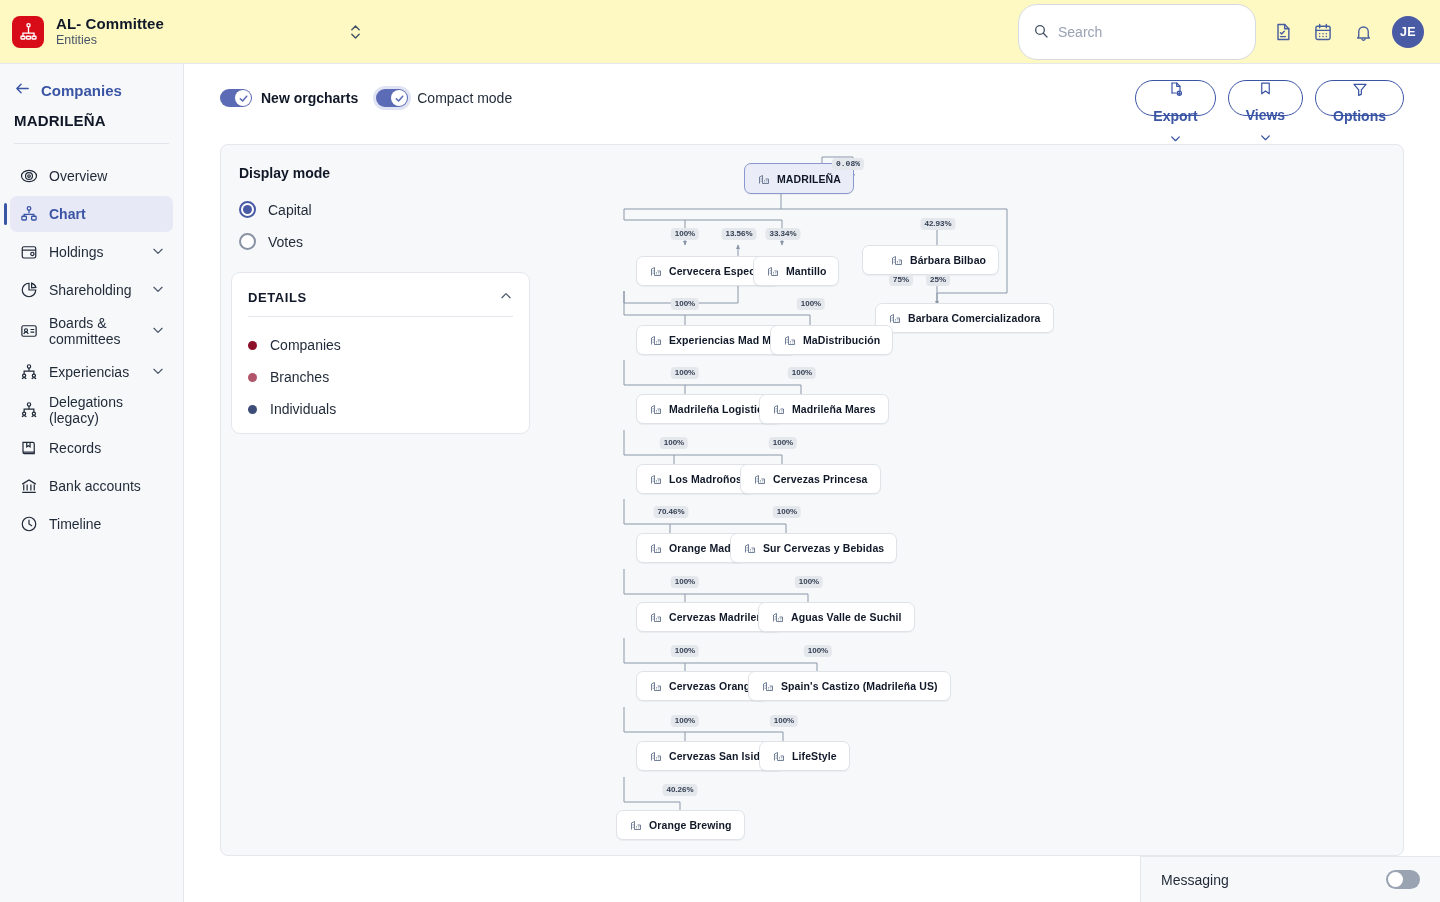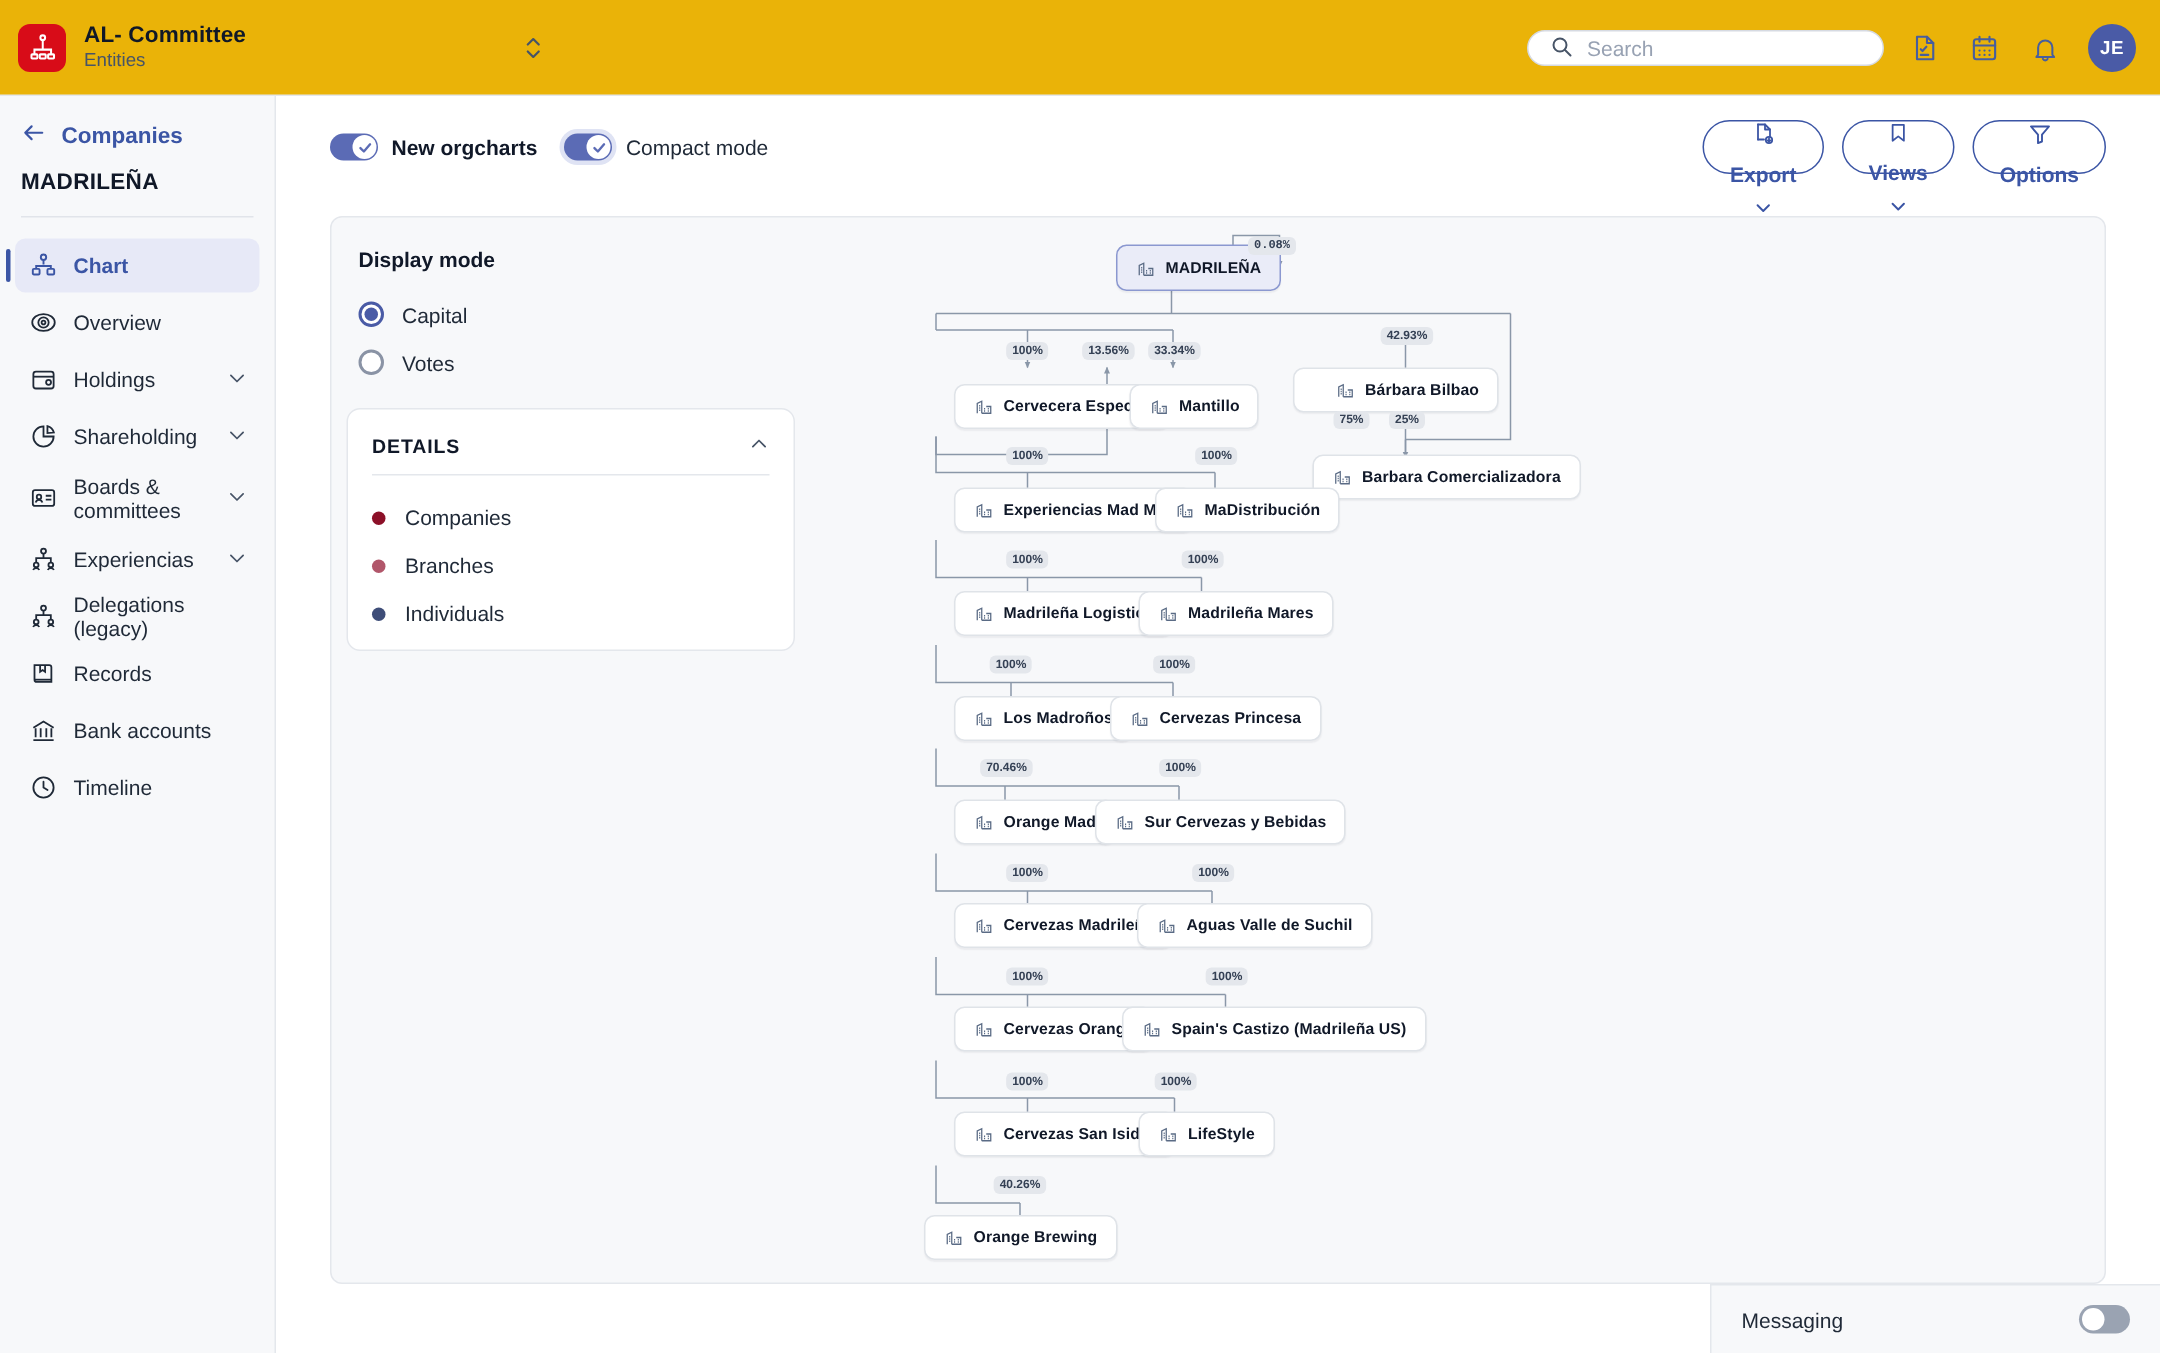--- a/index.html
+++ b/index.html
@@ -9,40 +9,40 @@
     background: #ffffff;
     color: #1f2937;
     font-size: 14px;
     -webkit-font-smoothing: antialiased;
   }
   .app { position: relative; width: 1440px; height: 902px; }
 
   
   .topbar {
     position: absolute; top: 0; left: 0; width: 1440px; height: 64px;
-    background: #eab308; border-bottom: 1px solid #e4e7ec;
+    background: #fef9c3; border-bottom: 1px solid #e4e7ec;
     display: flex; align-items: center;
   }
   .brand { display: flex; align-items: center; gap: 12px; padding-left: 12px; width: 340px; }
   .brand-logo {
     width: 32px; height: 32px; border-radius: 8px; background: #d80c18;
     display: flex; align-items: center; justify-content: center; flex: none;
   }
   .brand-txt { line-height: 1.15; }
   .brand-title { font-size: 15px; font-weight: 700; color: #101828; letter-spacing: .1px; }
   .brand-sub { font-size: 12.5px; color: #475467; margin-top: 1px; }
   .updown { margin-left: 4px; color: #475467; display:flex; flex-direction:column; align-items:center; cursor:pointer;}
   .updown svg { display:block; }
 
   .topbar-right {
     position: absolute; right: 16px; top: 0; height: 64px;
     display: flex; align-items: center; gap: 14px;
   }
   .search-box {
-    width: 238px; height: 24px; border: 1px solid #d6dae2; border-radius: 19px;
+    width: 238px; height: 56px; border: 1px solid #d6dae2; border-radius: 19px;
     background: #fff; display: flex; align-items: center; gap: 9px; padding: 0 14px;
   }
   .search-box input {
     border: none; outline: none; font-size: 14px; font-family: inherit;
     color: #344054; background: transparent; width: 100%;
   }
   .search-box input::placeholder { color: #98a2b3; }
   .ticon { width: 26px; height: 26px; display: flex; align-items: center; justify-content: center; color: #475e9e; cursor: pointer; }
   .avatar {
     width: 32px; height: 32px; border-radius: 50%; background: #4a5ba6; color: #fff;
@@ -252,41 +252,41 @@
           <path d="M20 12H4M10 6l-6 6 6 6"></path>
         </svg>
       </span>
       <span>Companies</span>
     </div>
     <div class="company-name">MADRILEÑA</div>
     <div class="divider"></div>
 
     <div class="nav">
 
+      <div class="nav-item">
+        <span class="nav-icon">
+          <svg width="18" height="18" viewBox="0 0 24 24" fill="none" stroke="#1f2937" stroke-width="1.6">
+            <ellipse cx="12" cy="12" rx="10" ry="7.5"></ellipse>
+              <circle cx="12" cy="12" r="4.6"></circle>
+              <circle cx="12" cy="12" r="1.7"></circle>
+          </svg>
+        </span>
+        <span class="nm">Overview</span>
+      </div>
+
       <div class="nav-item active">
         <span class="nav-icon">
           <svg width="18" height="18" viewBox="0 0 24 24" fill="none" stroke="#3b55a5" stroke-width="1.7">
             <circle cx="12" cy="4.6" r="2.4"></circle>
               <path d="M12 7v4M5.5 15v-2.5h13V15"></path>
             <rect x="2.5" y="15" width="6" height="5" rx="1"></rect>
               <rect x="15.5" y="15" width="6" height="5" rx="1"></rect>
           </svg>
         </span>
         <span class="nm">Chart</span>
-      </div>
-
-      <div class="nav-item">
-        <span class="nav-icon">
-          <svg width="18" height="18" viewBox="0 0 24 24" fill="none" stroke="#1f2937" stroke-width="1.6">
-            <ellipse cx="12" cy="12" rx="10" ry="7.5"></ellipse>
-              <circle cx="12" cy="12" r="4.6"></circle>
-              <circle cx="12" cy="12" r="1.7"></circle>
-          </svg>
-        </span>
-        <span class="nm">Overview</span>
       </div>
 
       <div class="nav-item">
         <span class="nav-icon">
           <svg width="18" height="18" viewBox="0 0 24 24" fill="none" stroke="#1f2937" stroke-width="1.6">
             <rect x="3" y="5" width="18" height="15" rx="2.3"></rect>
               <path d="M3 9.5h18"></path>
               <circle cx="16.5" cy="14.5" r="2.2"></circle>
           </svg>
         </span>

